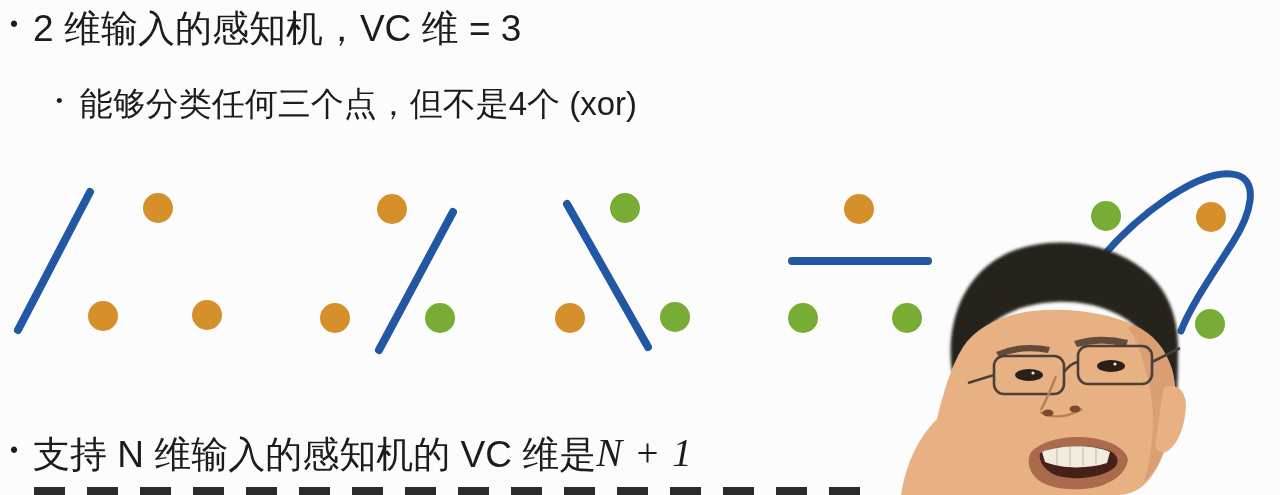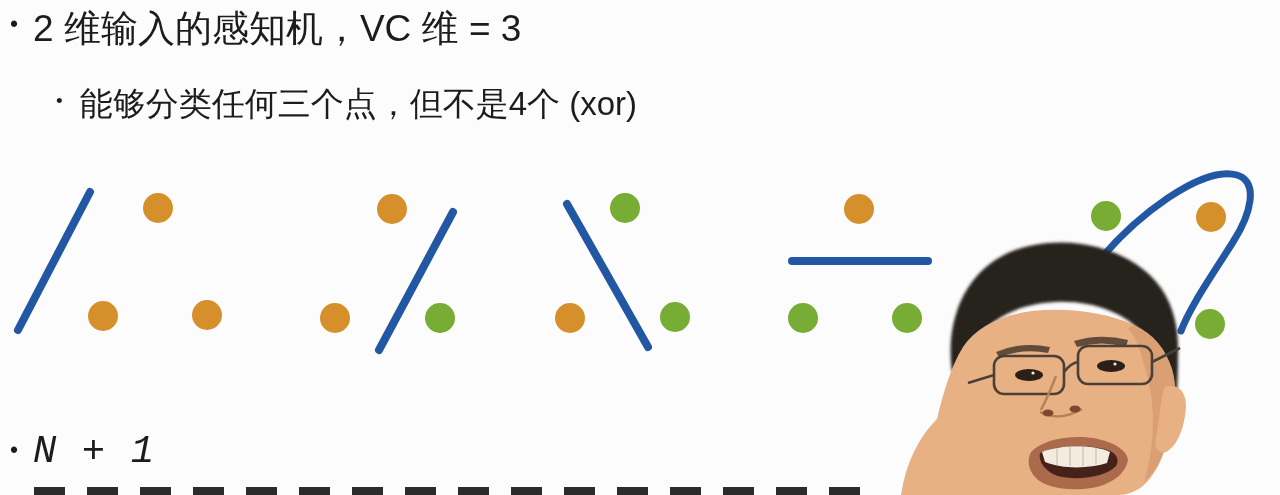--- a/index.html
+++ b/index.html
@@ -8,21 +8,21 @@
     background:#fcfcfc;color:#1c1c1c;
     font-family:"Liberation Sans","DejaVu Sans",sans-serif;
   }
   .bullet-line{position:absolute;display:flex;align-items:flex-start;white-space:nowrap;z-index:3;}
   #line1{left:10px;top:4px;font-size:37px;}
   #line1 .bullet{font-size:23px;margin:7px 15px 0 0;}
   #line2{left:56px;top:82px;font-size:33px;}
   #line2 .bullet{font-size:19px;margin:8px 17px 0 0;}
   #line3{left:10px;top:430px;font-size:37px;}
   #line3 .bullet{font-size:23px;margin:7px 15px 0 0;}
-  .math{font-family:Liberation Mono, monospace;font-style:italic;font-size:39px;letter-spacing:1px;}
+  .math{font-family:Liberation Serif, serif;font-style:italic;font-size:39px;letter-spacing:1px;}
   #scene{position:absolute;left:0;top:0;z-index:1;}
   #clipped-line{
     position:absolute;left:34px;top:487px;width:838px;height:8px;z-index:2;
     background:repeating-linear-gradient(90deg,#2b2b2b 0 31px,transparent 31px 53px);
   }
 </style>
 </head>
 <body style="background: rgb(252, 252, 252); color: rgb(28, 28, 28);">
 
 <div id="line1" class="bullet-line">
@@ -125,16 +125,17 @@
       <line x1="1057" y1="448" x2="1057" y2="465"></line>
       <line x1="1070" y1="447" x2="1070" y2="466"></line>
       <line x1="1083" y1="447" x2="1083" y2="466"></line>
       <line x1="1096" y1="448" x2="1096" y2="464"></line>
     </g>
   </g>
 </svg>
 
 <div id="line3" class="bullet-line">
   <span class="bullet">•</span>
+  <span>支持 N 维输入的感知机的 VC 维是 </span>
   <span class="math">N + 1</span>
 </div>
 
 <div id="clipped-line"></div>
 
 </body></html>

